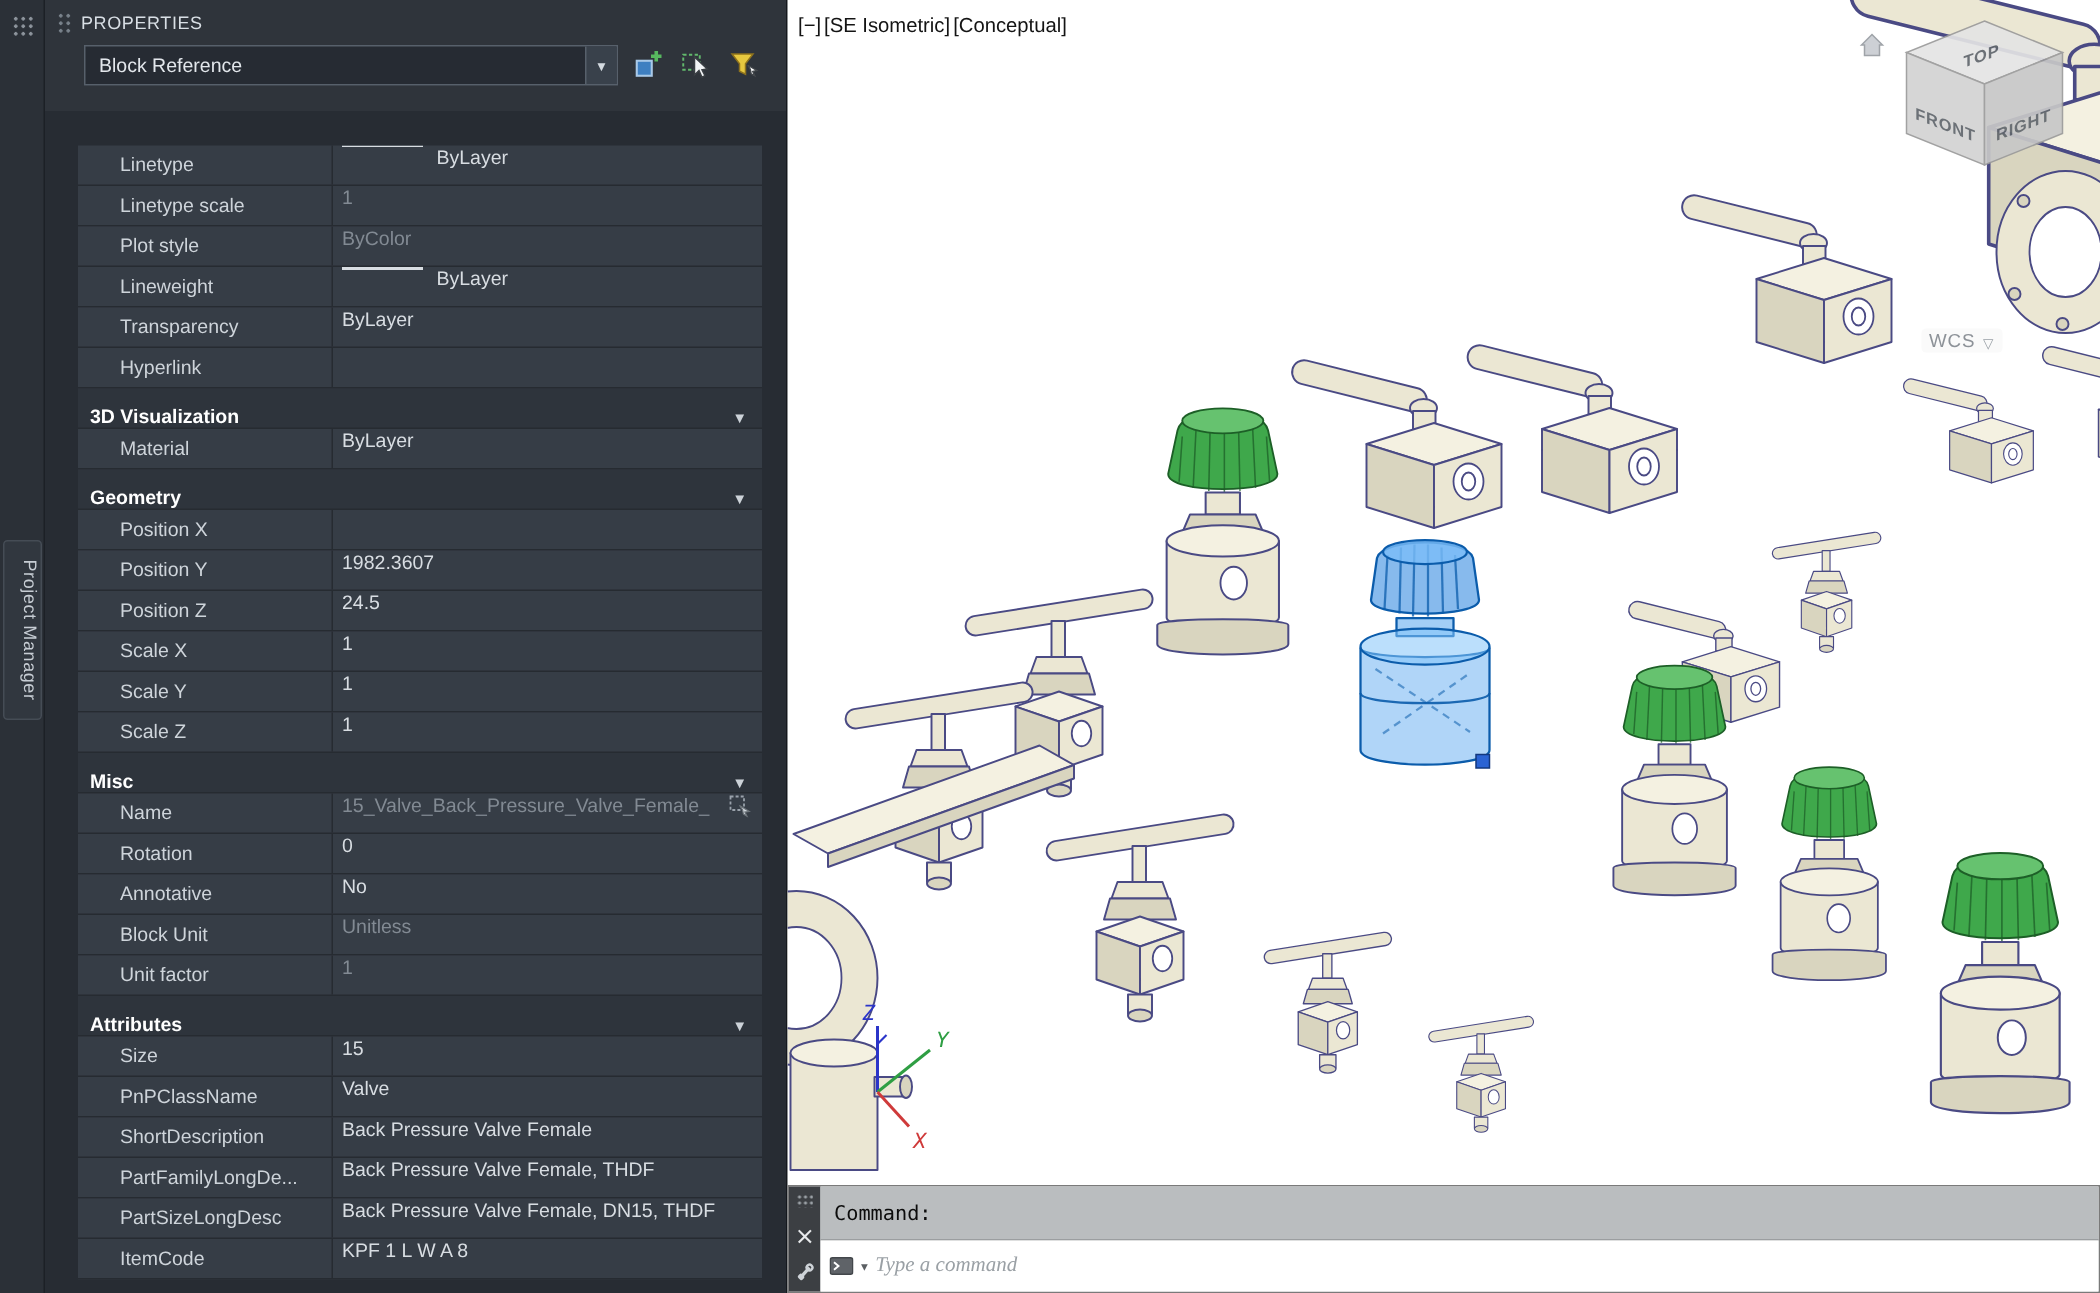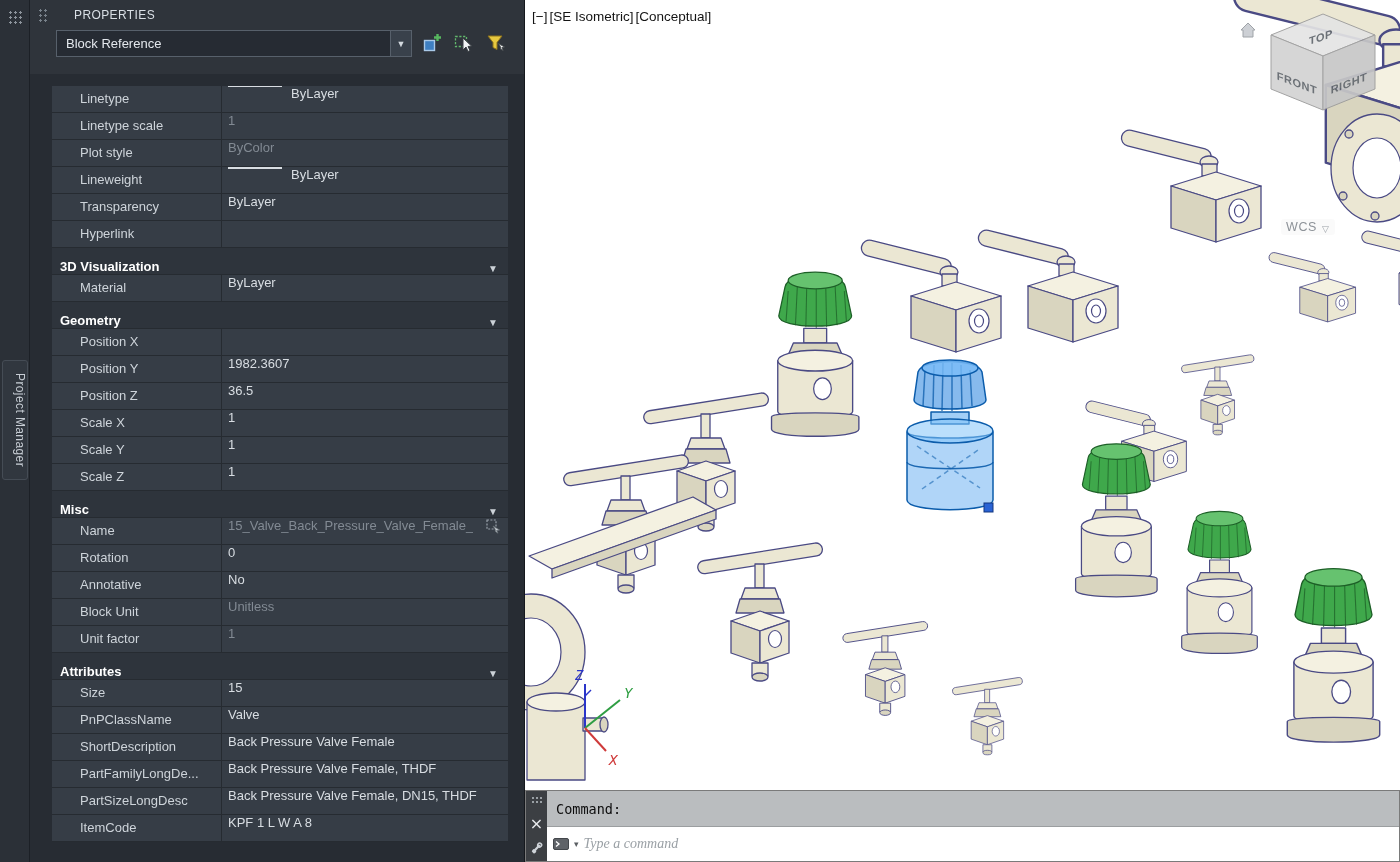--- a/index.html
+++ b/index.html
@@ -6,29 +6,29 @@
   html,body{width:1400px;height:862px;overflow:hidden;background:#20242a;font-family:"Liberation Sans",sans-serif}
   #app{position:relative;width:1400px;height:862px}
 
   
   .left-rail{position:absolute;left:0;top:0;width:30px;height:862px;background:#2b3037;border-right:1px solid #1c2026}
   .rail-grip{position:absolute;left:8px;top:10px;width:14px;height:16px;background-image:radial-gradient(#8d949c 1.1px,transparent 1.2px);background-size:5px 5px}
   .rail-tab{position:absolute;left:2px;top:360px;width:26px;padding:12px 0;background:#31373f;border:1px solid #454c55;border-radius:3px;color:#c7cdd4;font-size:12px;writing-mode:vertical-rl;text-align:center;letter-spacing:.4px;cursor:pointer}
 
   
   .props{position:absolute;left:30px;top:0;width:495px;height:862px;background:#272c33;border-right:1px solid #15181d}
-  .props-header{height:30px;display:flex;align-items:center;gap:26px;padding-left:8px;background:#2f343b;color:#d9dfe5;font-size:12px;letter-spacing:.4px}
+  .props-header{height:30px;display:flex;align-items:center;gap:6px;padding-left:8px;background:#2f343b;color:#d9dfe5;font-size:12px;letter-spacing:.4px}
   .hdr-grip{width:10px;height:14px;background-image:radial-gradient(#79828b 1.1px,transparent 1.2px);background-size:5px 5px}
   .props-toolbar{height:44px;display:flex;gap:7px;padding:0 12px 0 26px;background:#2f343b}
   .type-select{width:356px;height:27px;background:#262b33;border:1px solid #57606b;display:flex;align-items:center;color:#e3e7ec;font-size:13px;cursor:pointer}
   .type-select .tlabel{flex:1;padding-left:9px;white-space:nowrap;overflow:hidden}
   .type-select .tarrow{width:21px;align-self:stretch;display:flex;align-items:center;justify-content:center;background:#39414b;border-left:1px solid #57606b;color:#d4dae0;font-size:9px}
   .tb-icon{width:25px;height:25px;display:flex;align-items:center;justify-content:center;cursor:pointer}
 
-  .prop-rows{margin:12px 16px 0 22px;font-size:13px}
+  .prop-rows{margin:23px 16px 0 22px;font-size:13px}
   .prow{display:flex;height:27px;background:#363d46;border-bottom:1px solid #262b31}
   .plabel{width:170px;flex:none;padding-left:28px;line-height:26px;color:#ced4da;border-right:1px solid #262b31;white-space:nowrap;overflow:hidden}
   .pvalue{flex:1;min-width:0;display:flex;align-items:flex-start;padding:0 6px;color:#d8dde2;white-space:nowrap;overflow:hidden}
   .pvalue .vtext{overflow:hidden}
   .muted{color:#828a93}
   .swatch{width:54px;height:0;border-top:1.5px solid #d8dde2;margin-right:9px;flex:none}
   .swatch.thick{border-top-width:2.5px}
   .psec{display:flex;align-items:flex-end;height:27px;background:#2e343c;border-bottom:1px solid #262b31;color:#ffffff;font-weight:bold;padding:0 10px 0 8px;cursor:pointer}
   .psec .chev{margin-left:auto;color:#ccd2d8;font-weight:normal;font-size:10px}
   .pick-btn{margin-left:auto;flex:none;width:17px;height:17px;display:flex;align-items:center;justify-content:center;cursor:pointer}
@@ -168,21 +168,21 @@
       </div>
       <div class="prow">
         <div class="plabel">Position Y</div>
         <div class="pvalue">
             <span class="vtext">1982.3607</span>
           </div>
       </div>
       <div class="prow">
         <div class="plabel">Position Z</div>
         <div class="pvalue">
-            <span class="vtext">36.5</span>
+            <span class="vtext">24.5</span>
           </div>
       </div>
       <div class="prow">
         <div class="plabel">Scale X</div>
         <div class="pvalue">
             <span class="vtext">1</span>
           </div>
       </div>
       <div class="prow">
         <div class="plabel">Scale Y</div>

